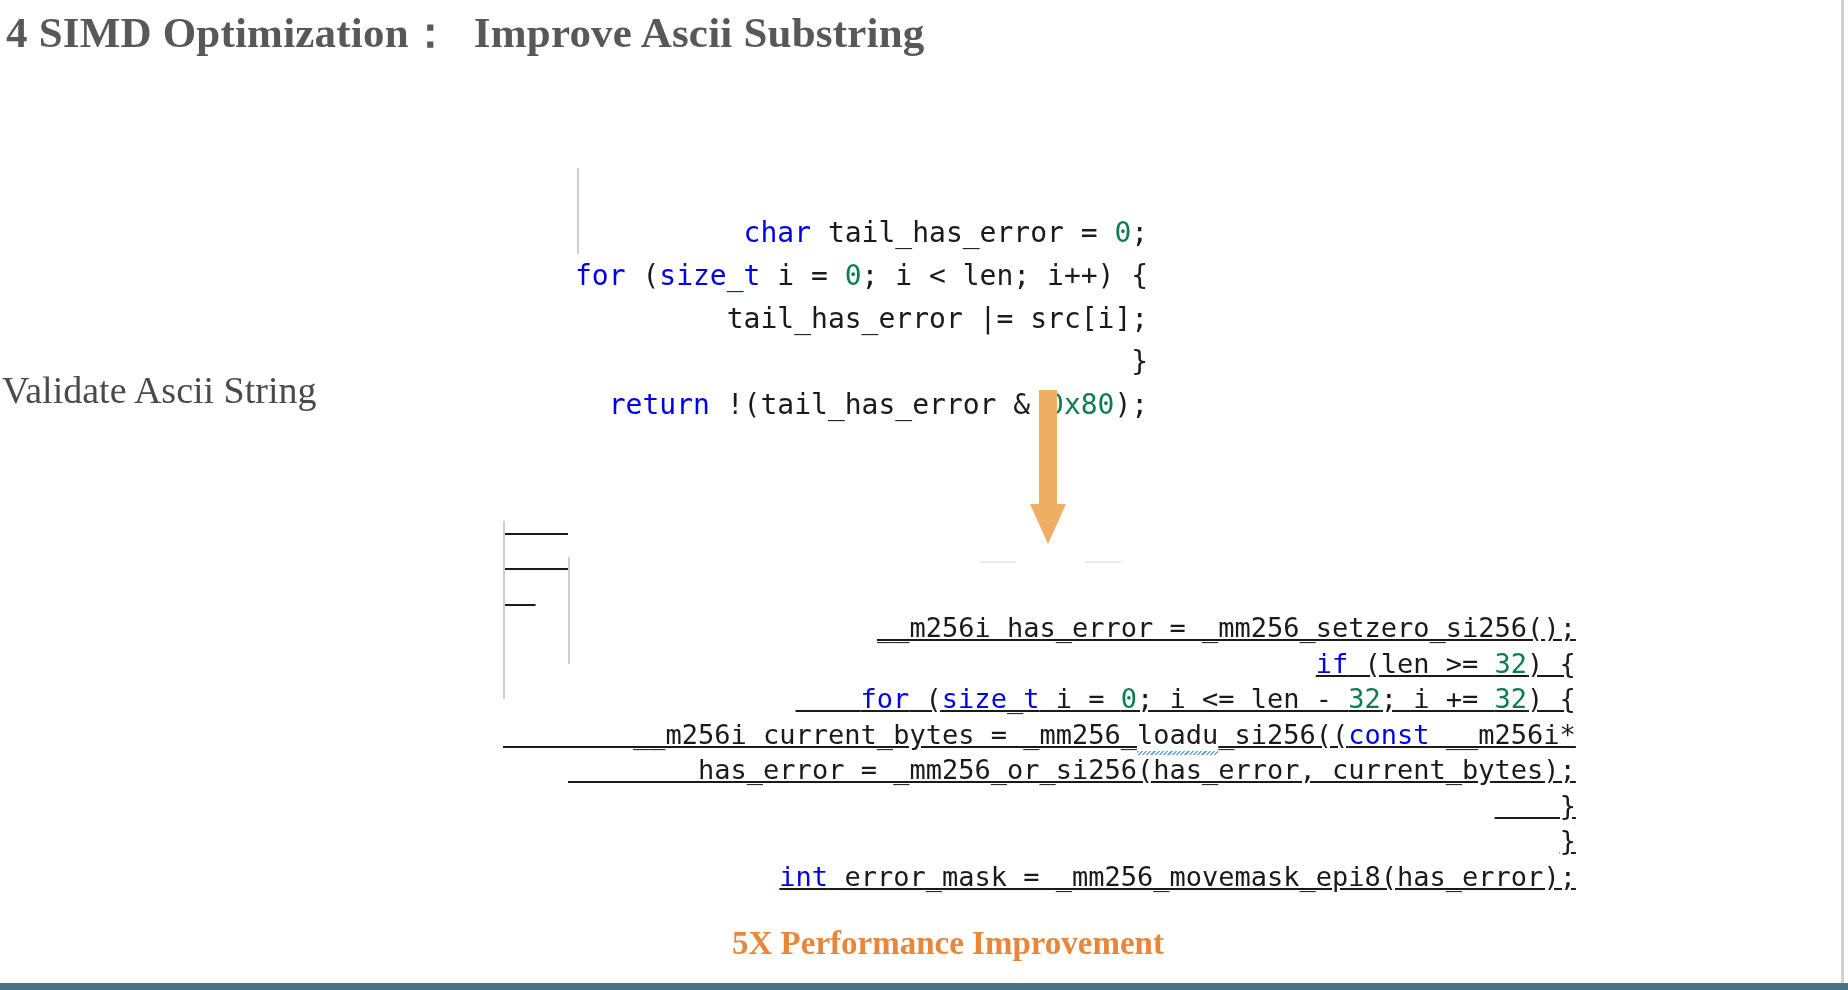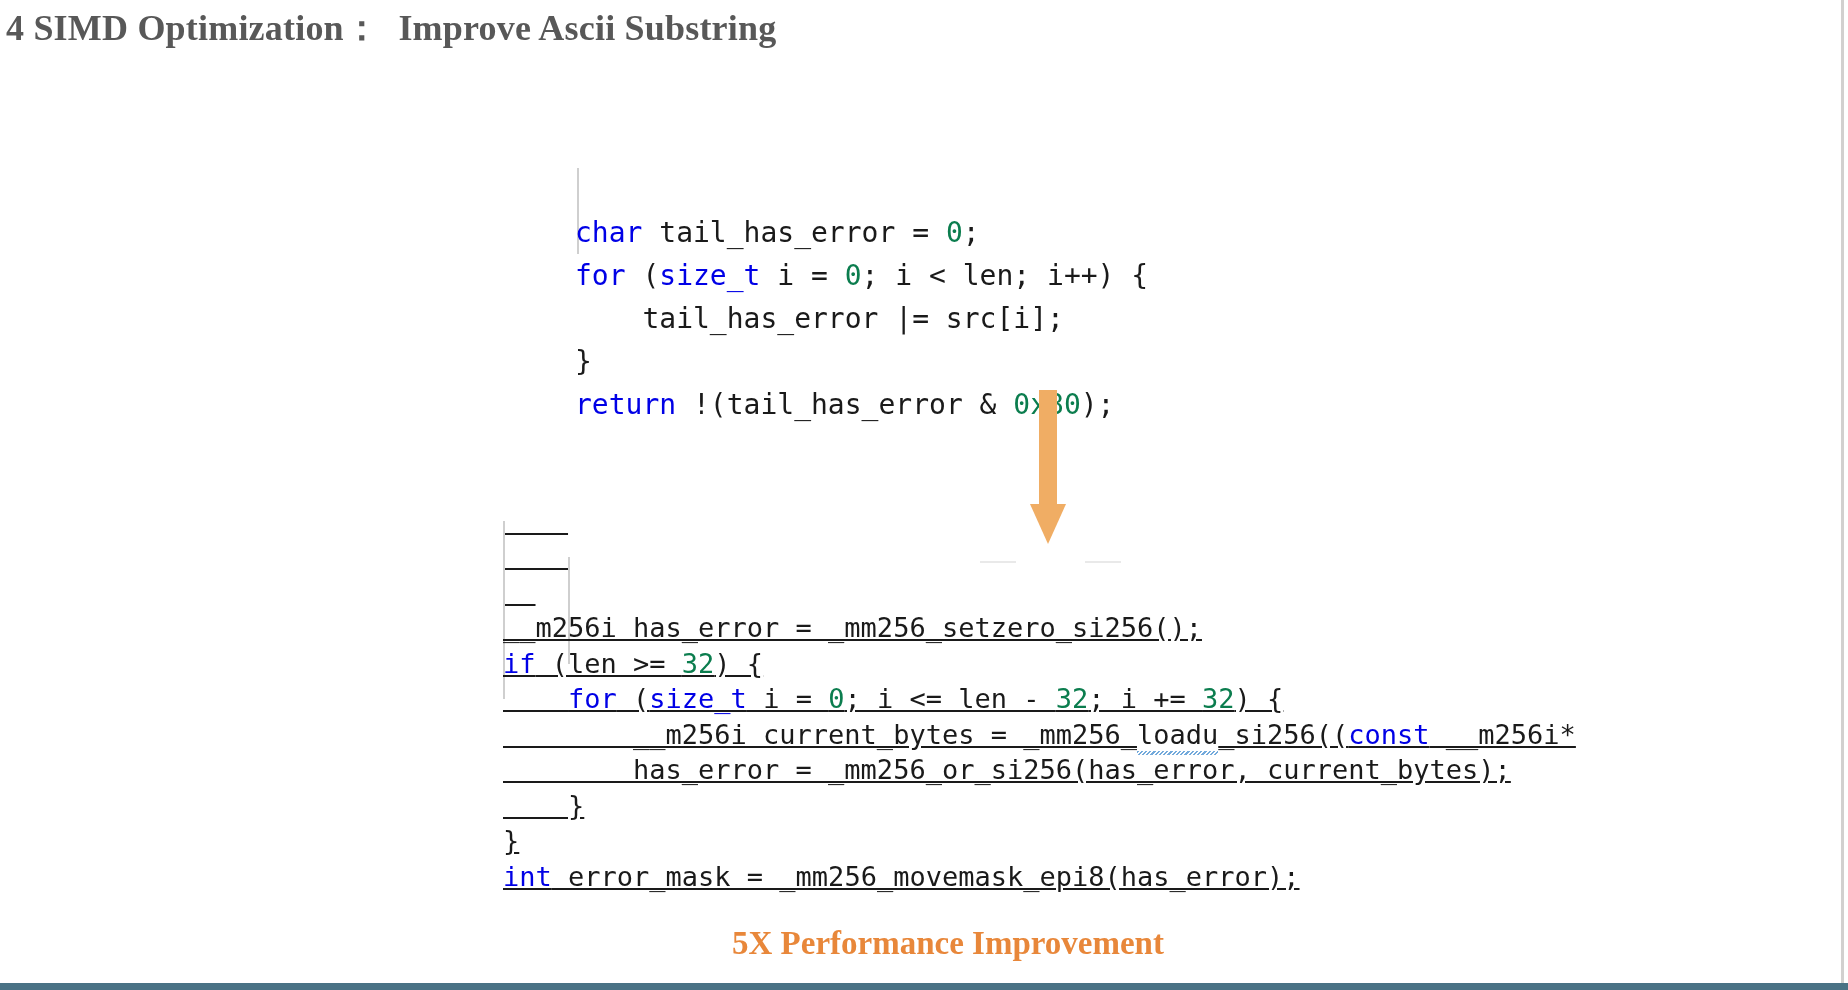--- a/index.html
+++ b/index.html
@@ -24,21 +24,21 @@
     background: #ffffff;
   }
 
   
   .slide-title {
     position: absolute;
     left: 6px;
     top: 8px;
     font-family: "Liberation Serif", "DejaVu Serif", serif;
     font-weight: bold;
-    font-size: 36px;
+    font-size: 43px;
     line-height: 1.15;
     color: #585858;
     white-space: pre;
     letter-spacing: 0.2px;
   }
 
   
   .side-label {
     position: absolute;
     left: 2px;
@@ -70,20 +70,21 @@
     left: 503px;
     top: 468px;
     font-size: 27px;
     line-height: 35.5px;
     text-decoration: underline;
   }
   .code-line {
     position: relative;
     white-space: pre;
     height: 43px;
+    text-align: right;
   }
   .code-bottom .code-line { height: 35.5px; }
 
   
   .kw   { color: #0000e6; }
   .num  { color: #0b7d4e; }
   .pln  { color: #1a1a1a; }
 
   
   .squiggle {
@@ -186,20 +187,21 @@
 <body>
 
 <div class="slide">
 
   <div class="slide-title">4 SIMD Optimization：  Improve Ascii Substring</div>
 
   <div class="code-block code-top">
     <div class="indent-guide" style="left:2px; top:86px; height:86px;"></div>
   <div class="code-line"><span class="kw">char</span><span class="pln"> tail_has_error = </span><span class="num">0</span><span class="pln">;</span></div><div class="code-line"><span class="kw">for</span><span class="pln"> (</span><span class="kw">size_t</span><span class="pln"> i = </span><span class="num">0</span><span class="pln">; i &lt; len; i++) {</span></div><div class="code-line"><span class="pln">    tail_has_error |= src[i];</span></div><div class="code-line"><span class="pln">}</span></div><div class="code-line"><span class="kw">return</span><span class="pln"> !(tail_has_error &amp; </span><span class="num">0x80</span><span class="pln">);</span></div></div>
 
+  <div class="side-label lbl-1">Validate Ascii String</div>
 
   <div class="arrow-down">
     <div class="arrow-shaft"></div>
     <div class="arrow-head"></div>
   </div>
 
   <div class="faint-rule r-left"></div>
   <div class="faint-rule r-right"></div>
 
   <div class="code-block code-bottom">

